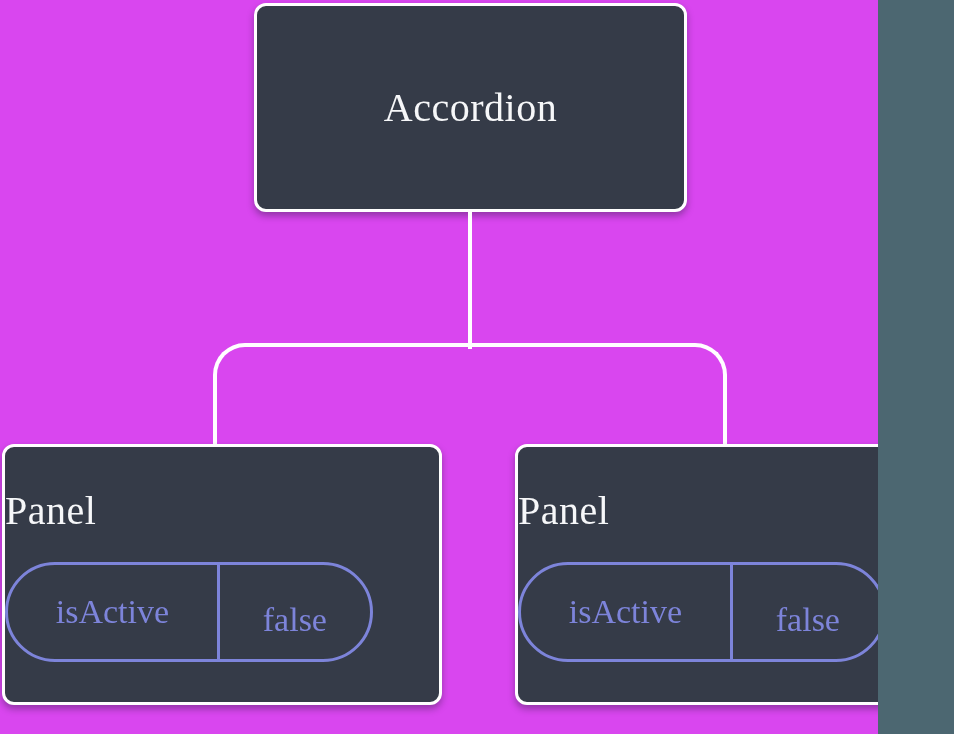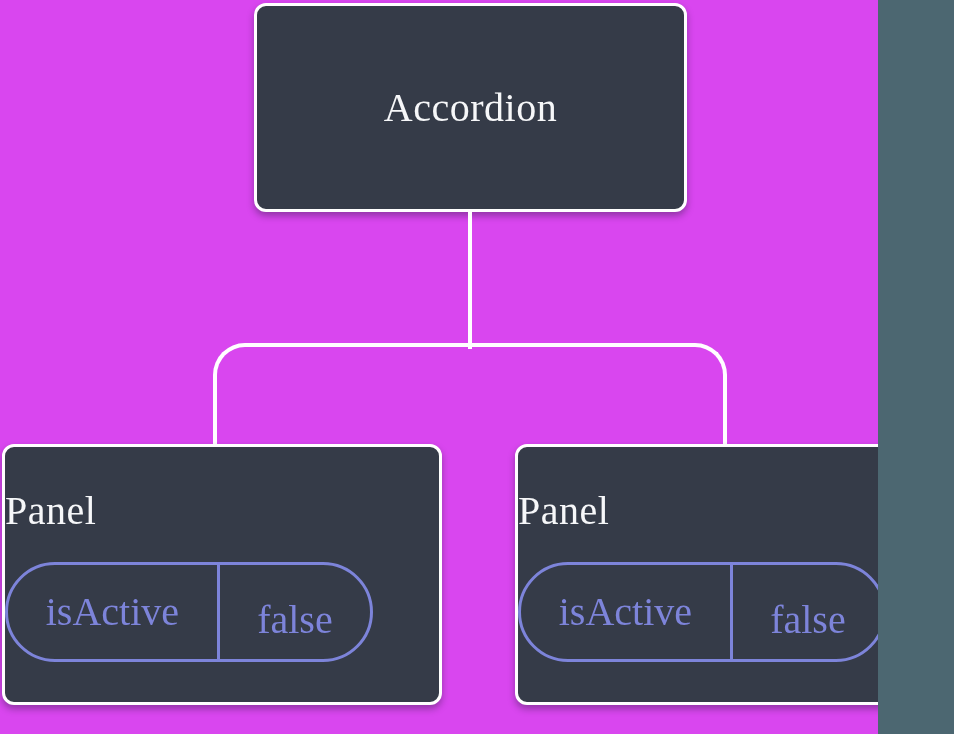--- a/index.html
+++ b/index.html
@@ -66,21 +66,21 @@
   .panel-node.right { left: 515px; width: 436px; }
   .panel-node .node-label { margin-top: 44px; }
   .state-pill {
     margin-top: 31px;
     width: 368px;
     height: 100px;
     border: 3px solid #7D84DA;
     border-radius: 50px;
     display: flex;
     color: #7D84DA;
-    font-size: 40px;
+    font-size: 34px;
     line-height: 1;
   }
   .state-cell {
     display: flex;
     align-items: center;
     justify-content: center;
     height: 100%;
   }
   .state-cell.key {
     flex: 0 0 58.5%;

